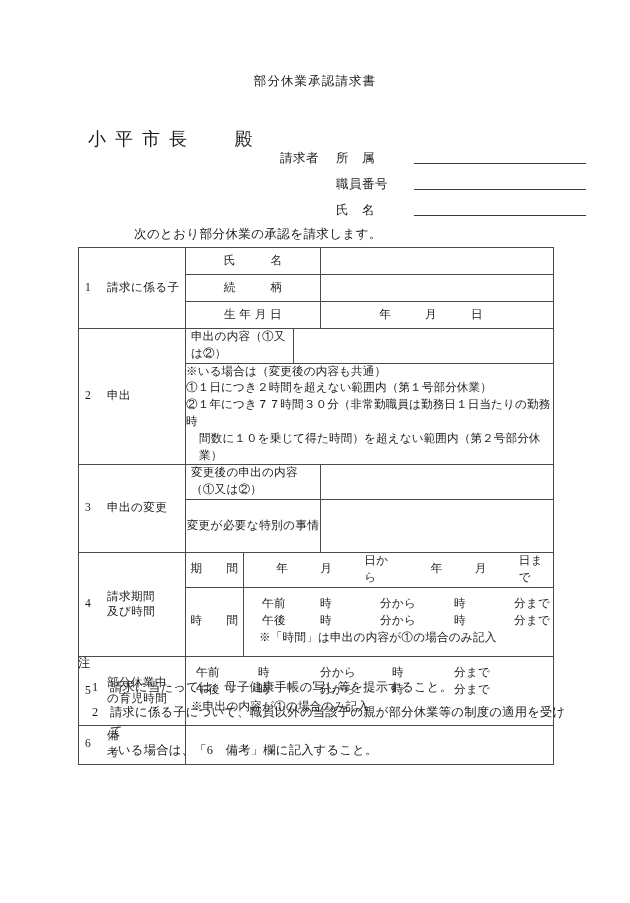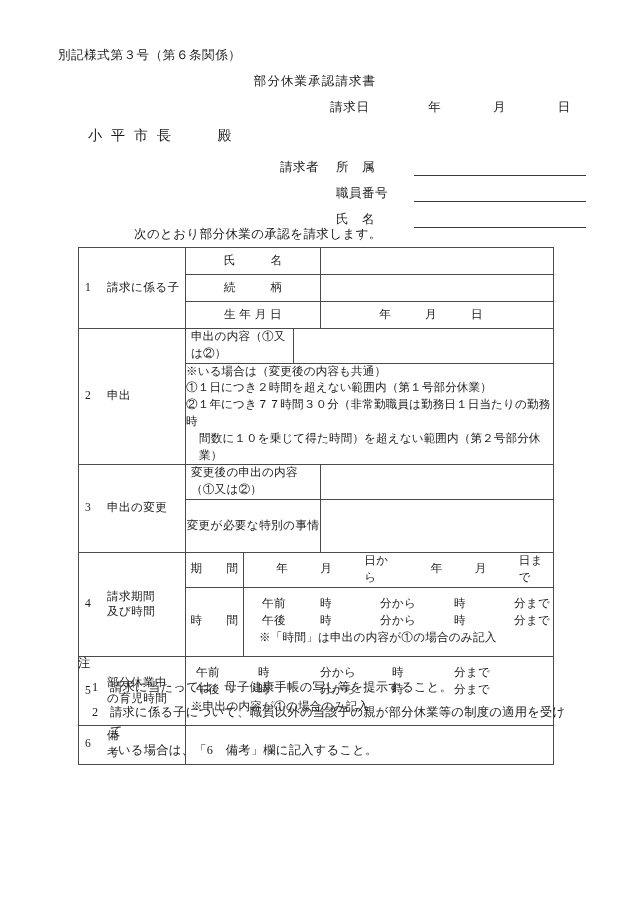--- a/index.html
+++ b/index.html
@@ -48,36 +48,36 @@
     white-space: nowrap;
   }
   .request-date-row .lbl { letter-spacing: 0.8px; }
   .request-date-row .gap-a { display: inline-block; width: 52px; }
   .request-date-row .gap-b { display: inline-block; width: 46px; }
 
   .addressee {
     position: absolute;
     left: 88px;
     top: 127px;
-    font-size: 14px;
+    font-size: 18px;
     white-space: nowrap;
   }
   .addressee .name { letter-spacing: 9px; }
   .addressee .hon  { margin-left: 34px; }
 
   
   .requester {
     position: absolute;
     left: 280px;
     top: 150px;
     font-size: 12.5px;
   }
   .req-line {
     display: flex;
-    align-items: flex-end;
+    align-items: flex-start;
     height: 26px;
     white-space: nowrap;
   }
   .req-prefix {
     width: 56px;
     letter-spacing: 0.5px;
   }
   .req-label {
     width: 64px;
     display: flex;
@@ -225,33 +225,23 @@
     box-sizing: border-box;
   }
   .note-text { letter-spacing: 0.25px; }
   .note-text .cont { display: block; padding-left: 8px; }
 </style>
 </head>
 <body>
 
 <div class="page">
 
-  <div class="form-no">別記様式第３号（第６条関係）</div>
 
   <div class="doc-title">部分休業承認請求書</div>
 
-  <div class="request-date-row">
-    <span class="lbl">請求日</span>
-    <span class="gap-a"></span>
-    <span>年</span>
-    <span class="gap-b"></span>
-    <span>月</span>
-    <span class="gap-b"></span>
-    <span>日</span>
-  </div>
 
   <div class="addressee">
     <span class="name">小平市長</span>
     <span class="hon">殿</span>
   </div>
 
   <div class="requester">
     <div class="req-line">
       <span class="req-prefix">請求者</span>
       <span class="req-label tight">所　属</span>

